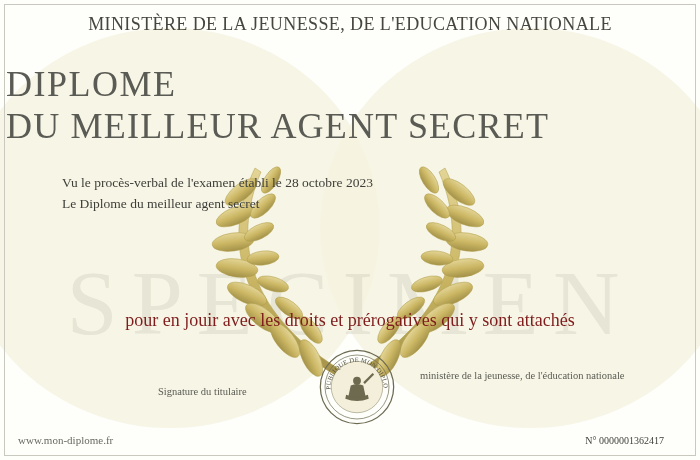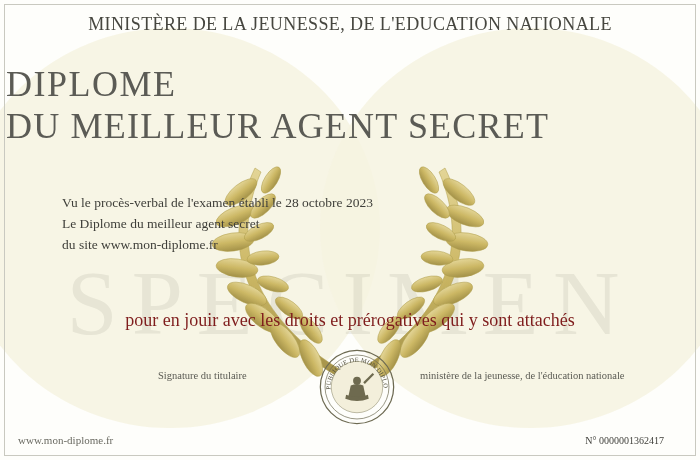--- a/index.html
+++ b/index.html
@@ -105,21 +105,21 @@
   #title-line2 {
     font-size: 36px;
     letter-spacing: 1.2px;
     line-height: 1.25;
     white-space: nowrap;
   }
 
   #body-block {
     position: absolute;
     left: 62px;
-    top: 192px;
+    top: 172px;
     right: 34px;
     font-size: 13.5px;
     line-height: 21px;
     color: #3f3f3a;
   }
   #body-block .line { white-space: nowrap; }
 
   #enjoy-line {
     position: absolute;
     left: 0;
@@ -134,21 +134,21 @@
     position: absolute;
     left: 0;
     right: 0;
     top: 370px;
     font-size: 10.5px;
     color: #5a5a53;
   }
   #sig-left {
     position: absolute;
     left: 158px;
-    top: 0;
+    top: 16px;
   }
   #sig-right {
     position: absolute;
     left: 420px;
     top: 0;
   }
 
   
   #seal {
     position: absolute;
@@ -241,21 +241,20 @@
   <div id="ministry">Ministère de la Jeunesse, de l'Education Nationale</div>
 
   <div id="title-block">
     <div id="title-line1">DIPLOME</div>
     <div id="title-line2">DU MEILLEUR AGENT SECRET</div>
   </div>
 
   <div id="body-block">
     <div class="line">Vu le procès-verbal de l'examen établi le 28 octobre 2023</div>
     <div class="line">Le Diplome du meilleur agent secret</div>
-    <div class="line">du site www.mon-diplome.fr</div>
   </div>
 
   <div id="enjoy-line">pour en jouir avec les droits et prérogatives qui y sont attachés</div>
 
   <div id="signatures">
     <div id="sig-left">Signature du titulaire</div>
     <div id="sig-right">ministère de la jeunesse, de l'éducation nationale</div>
   </div>
 
   <svg id="seal" viewBox="0 0 100 100">

